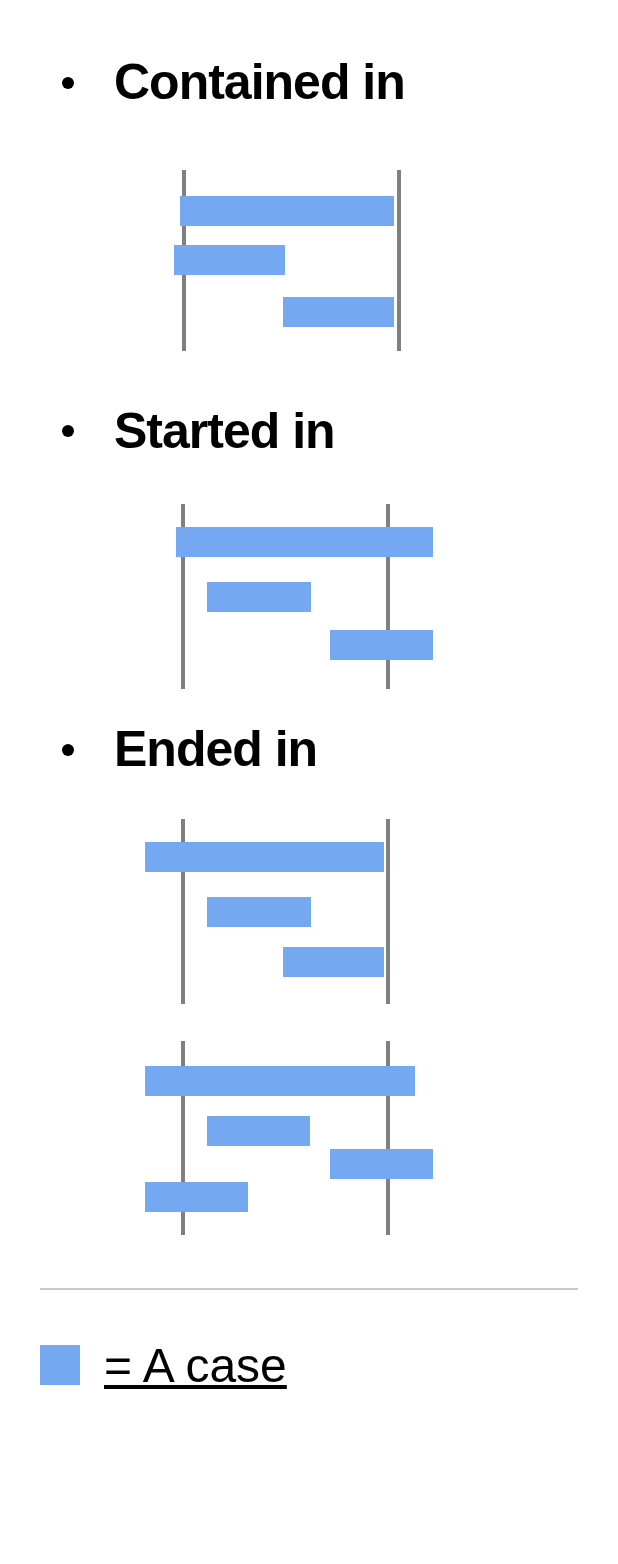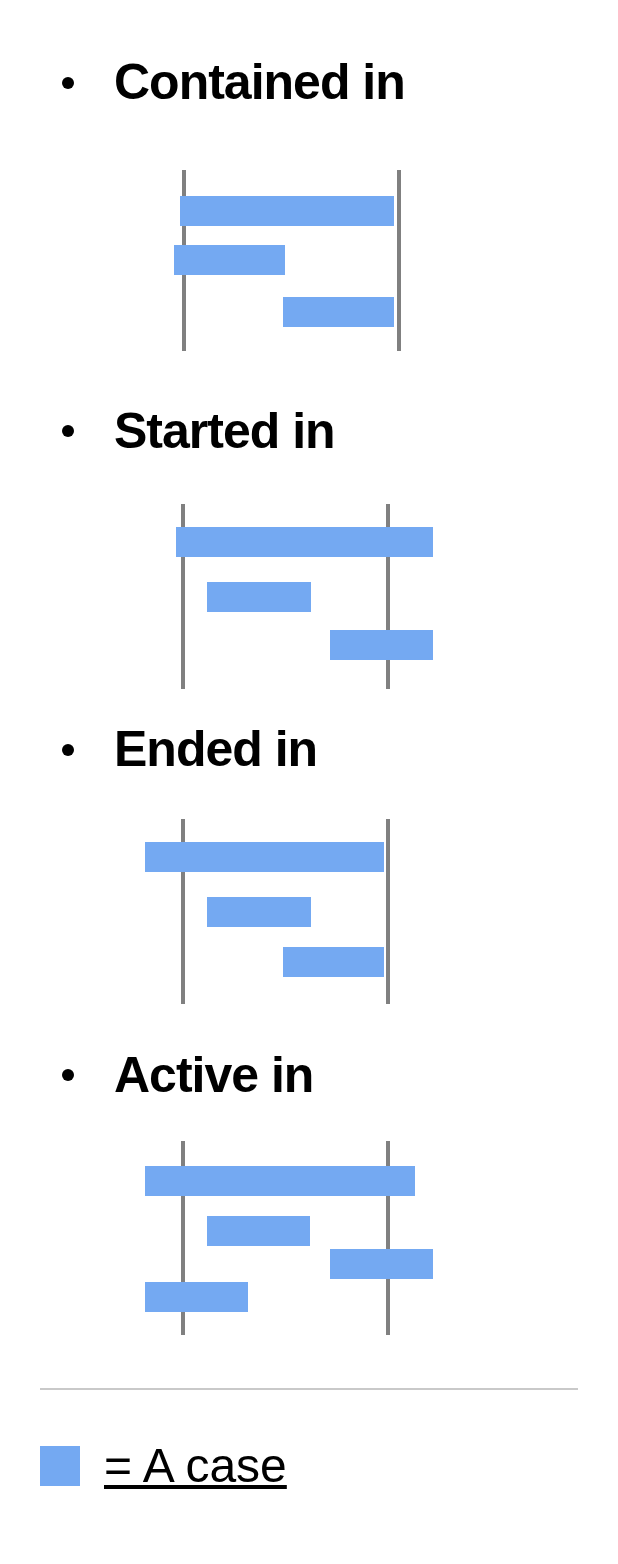--- a/index.html
+++ b/index.html
@@ -71,24 +71,20 @@
       </div>
       <div class="diagram" style="height: 185px;">
         <div class="vline" style="left: 181px;"></div>
         <div class="vline" style="left: 386px;"></div>
         <div class="bar" style="left: 145px; top: 23px; width: 239px; height: 30px;"></div>
         <div class="bar" style="left: 207px; top: 78px; width: 104px; height: 30px;"></div>
         <div class="bar" style="left: 283px; top: 128px; width: 101px; height: 30px;"></div>
       </div>
     </div>
     <div class="section">
-      <div class="title-row">
-        <div class="bullet"></div>
-        <div class="title">Active in</div>
-      </div>
       <div class="diagram" style="height: 194px;">
         <div class="vline" style="left: 181px;"></div>
         <div class="vline" style="left: 386px;"></div>
         <div class="bar" style="left: 145px; top: 25px; width: 270px; height: 30px;"></div>
         <div class="bar" style="left: 207px; top: 75px; width: 103px; height: 30px;"></div>
         <div class="bar" style="left: 330px; top: 108px; width: 103px; height: 30px;"></div>
         <div class="bar" style="left: 145px; top: 141px; width: 103px; height: 30px;"></div>
       </div>
     </div>
   </div>

